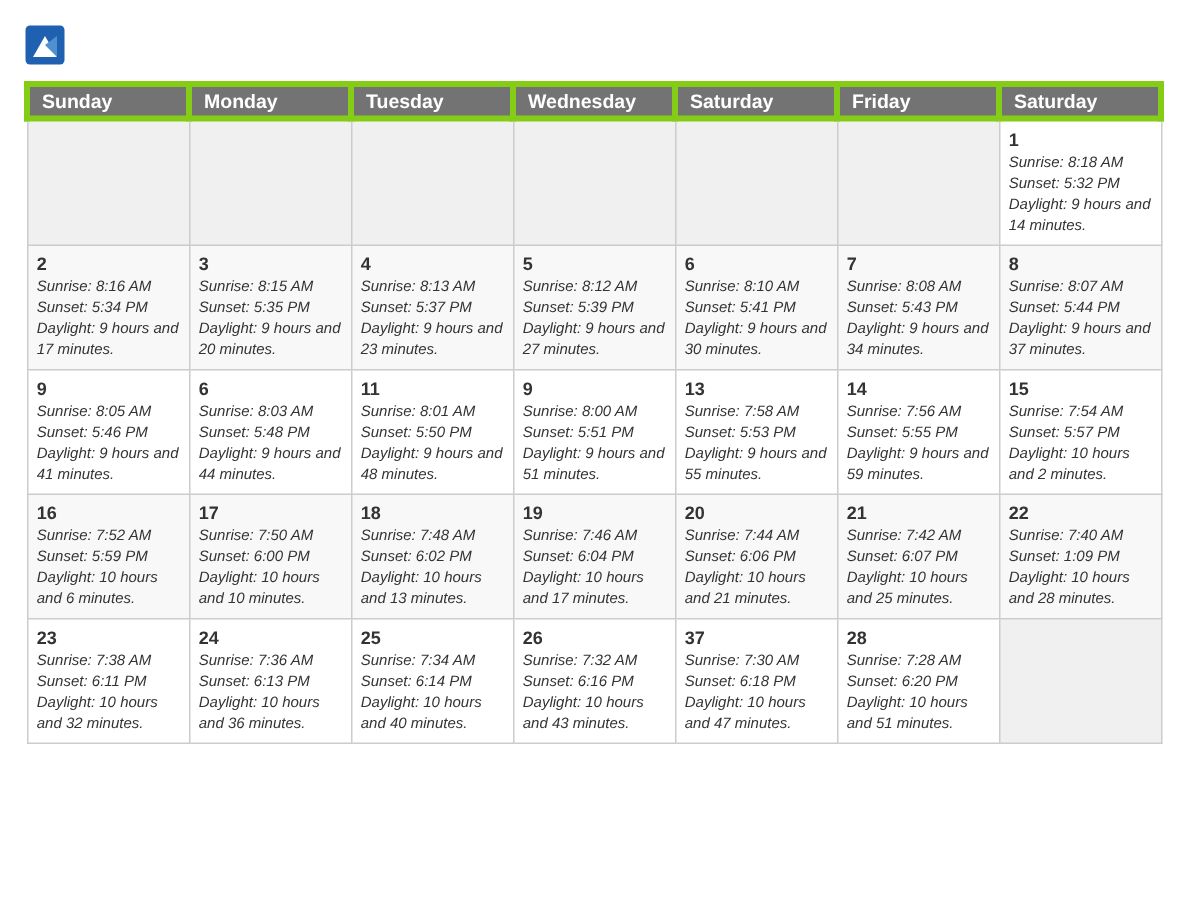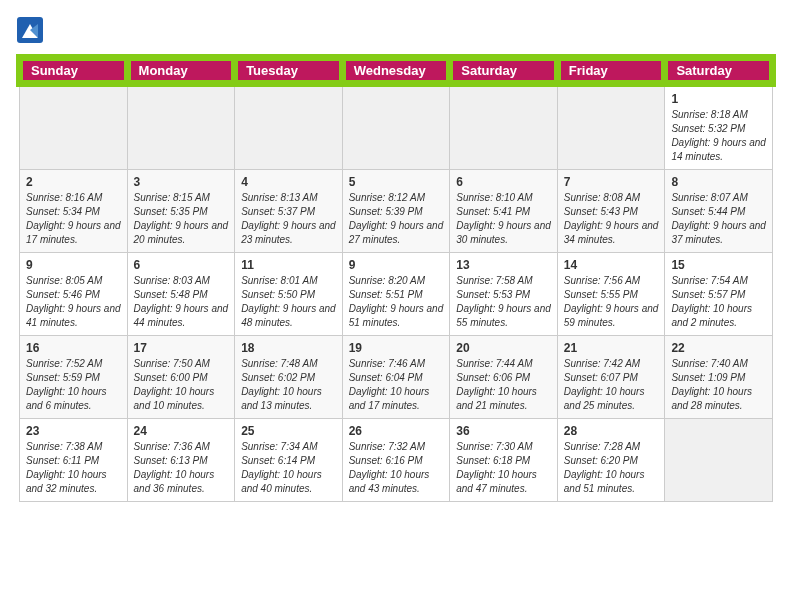--- a/index.html
+++ b/index.html
@@ -43,26 +43,26 @@
     .title-block p {
       font-size: 14px;
       color: #555;
     }
     .calendar {
       width: 100%;
       border-collapse: collapse;
       border: 1px solid #ccc;
     }
     .calendar th {
-      background: #be185d;
+      background: #737373;
       color: #fff;
       font-size: 13px;
       padding: 2px 8px;
       text-align: left;
-      border: 7px solid #84cc16;
+      border: 4px solid #84cc16;
     }
     .calendar td {
       vertical-align: top;
       padding: 5px 6px;
       border: 1px solid #ccc;
       width: calc(100% / 7);
       min-height: 80px;
       font-size: 10.5px;
       color: #333;
       background: #fff;
@@ -192,21 +192,21 @@
 Daylight: 9 hours and 44 minutes.</div>
         </td>
         <td>
           <span class="day-num">11</span>
           <div class="day-info">Sunrise: 8:01 AM
 Sunset: 5:50 PM
 Daylight: 9 hours and 48 minutes.</div>
         </td>
         <td>
           <span class="day-num">9</span>
-          <div class="day-info">Sunrise: 8:20 AM
+          <div class="day-info">Sunrise: 8:00 AM
 Sunset: 5:51 PM
 Daylight: 9 hours and 51 minutes.</div>
         </td>
         <td>
           <span class="day-num">13</span>
           <div class="day-info">Sunrise: 7:58 AM
 Sunset: 5:53 PM
 Daylight: 9 hours and 55 minutes.</div>
         </td>
         <td>
@@ -285,21 +285,21 @@
 Sunset: 6:14 PM
 Daylight: 10 hours and 40 minutes.</div>
         </td>
         <td>
           <span class="day-num">26</span>
           <div class="day-info">Sunrise: 7:32 AM
 Sunset: 6:16 PM
 Daylight: 10 hours and 43 minutes.</div>
         </td>
         <td>
-          <span class="day-num">36</span>
+          <span class="day-num">37</span>
           <div class="day-info">Sunrise: 7:30 AM
 Sunset: 6:18 PM
 Daylight: 10 hours and 47 minutes.</div>
         </td>
         <td>
           <span class="day-num">28</span>
           <div class="day-info">Sunrise: 7:28 AM
 Sunset: 6:20 PM
 Daylight: 10 hours and 51 minutes.</div>
         </td>

